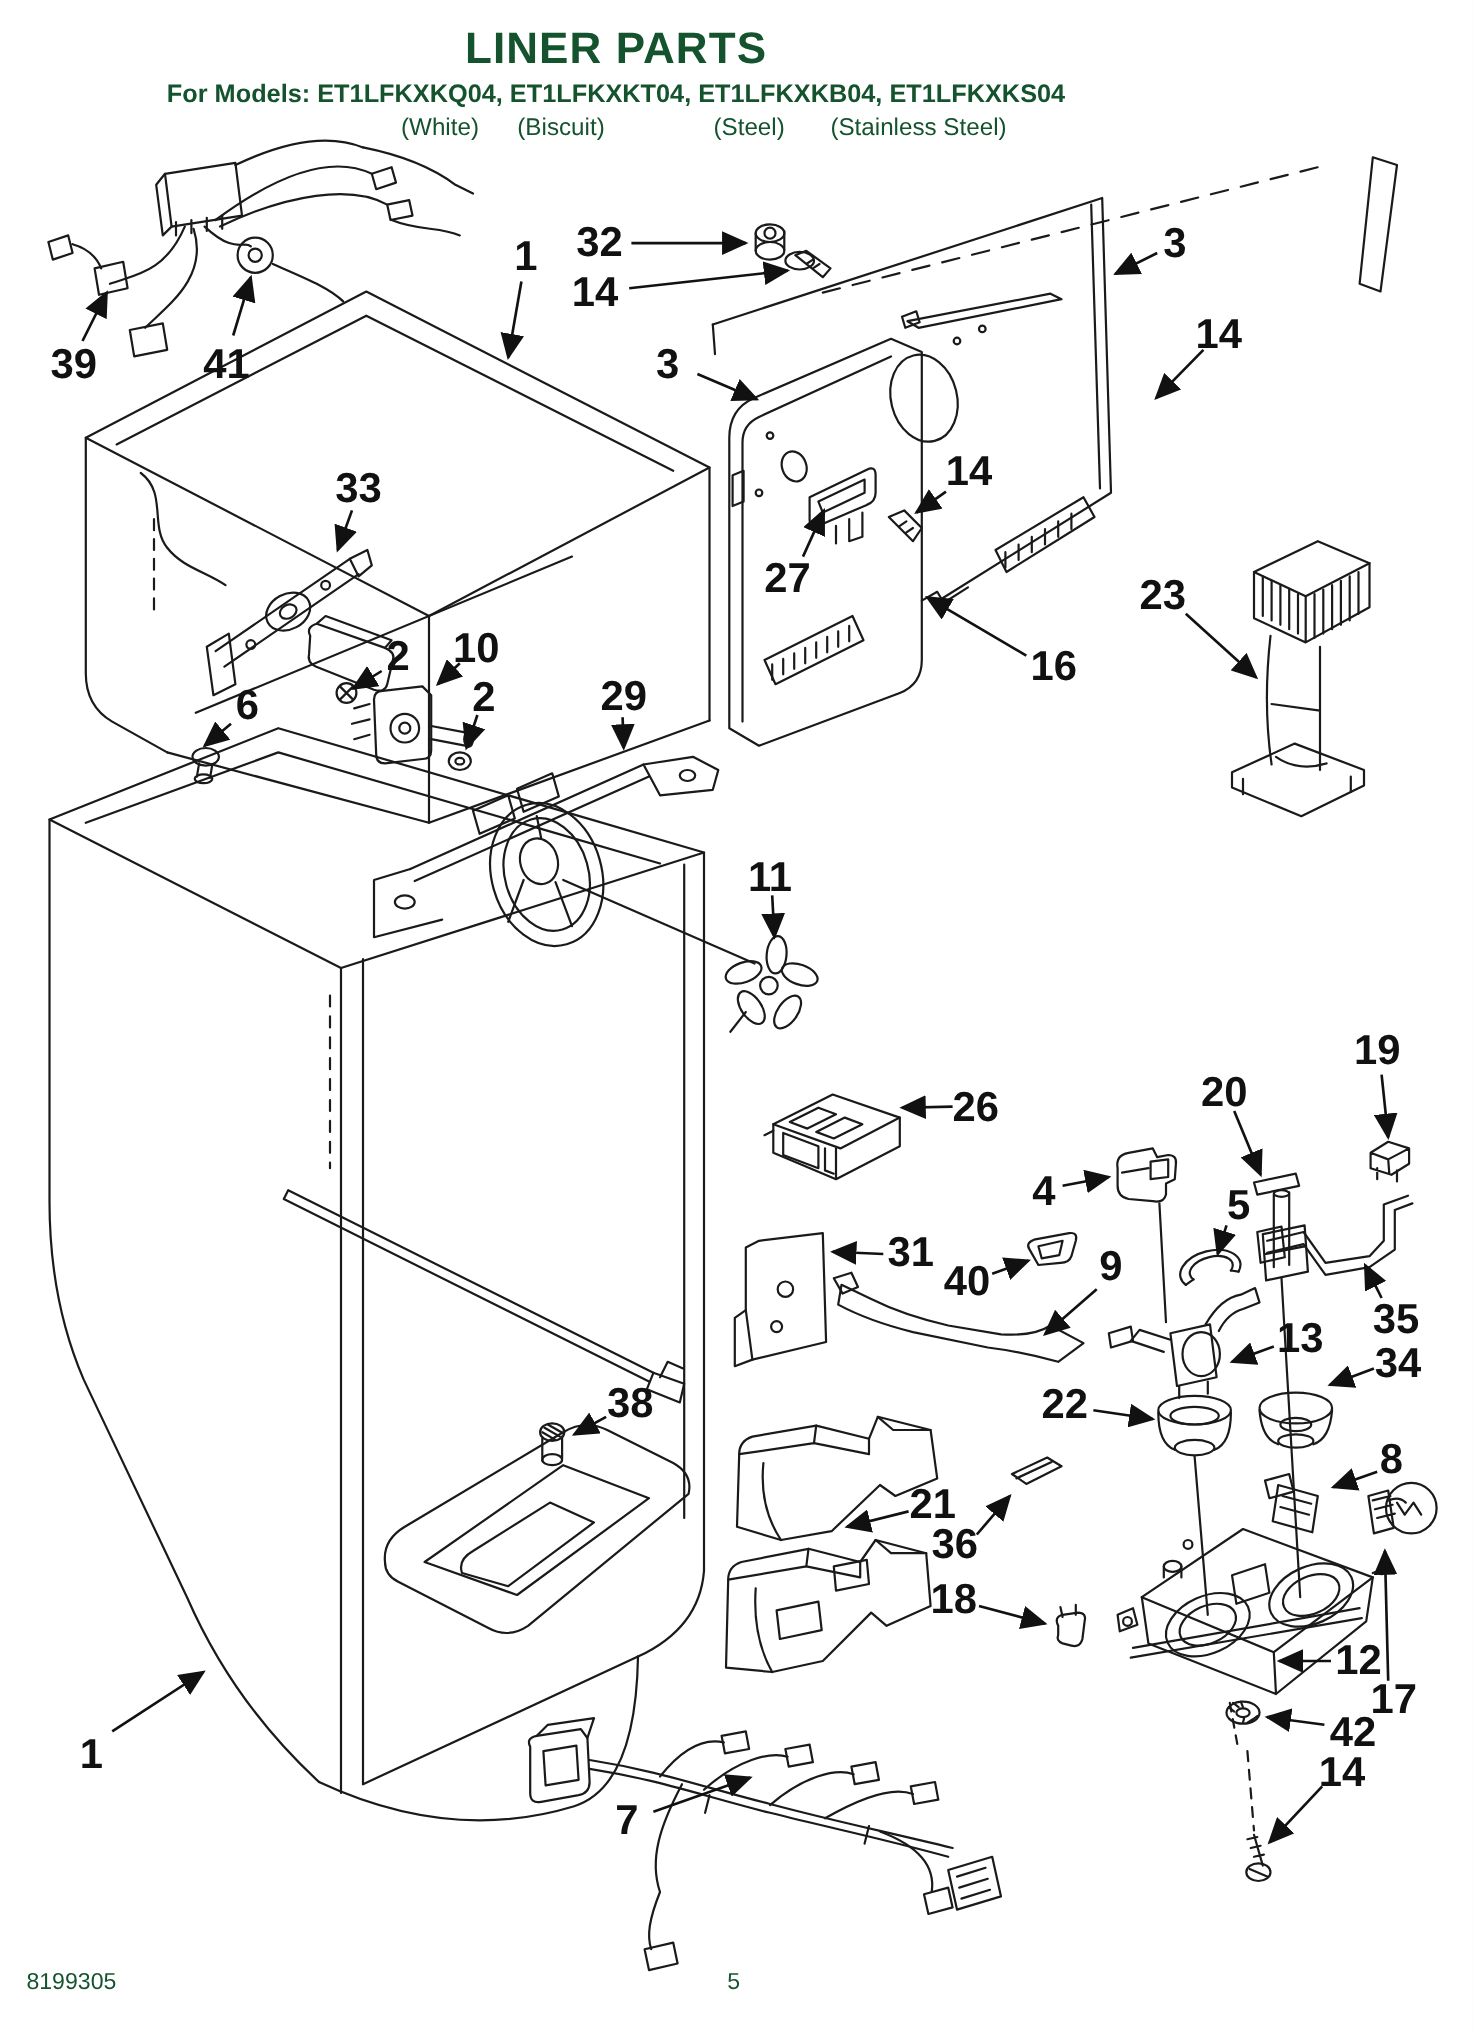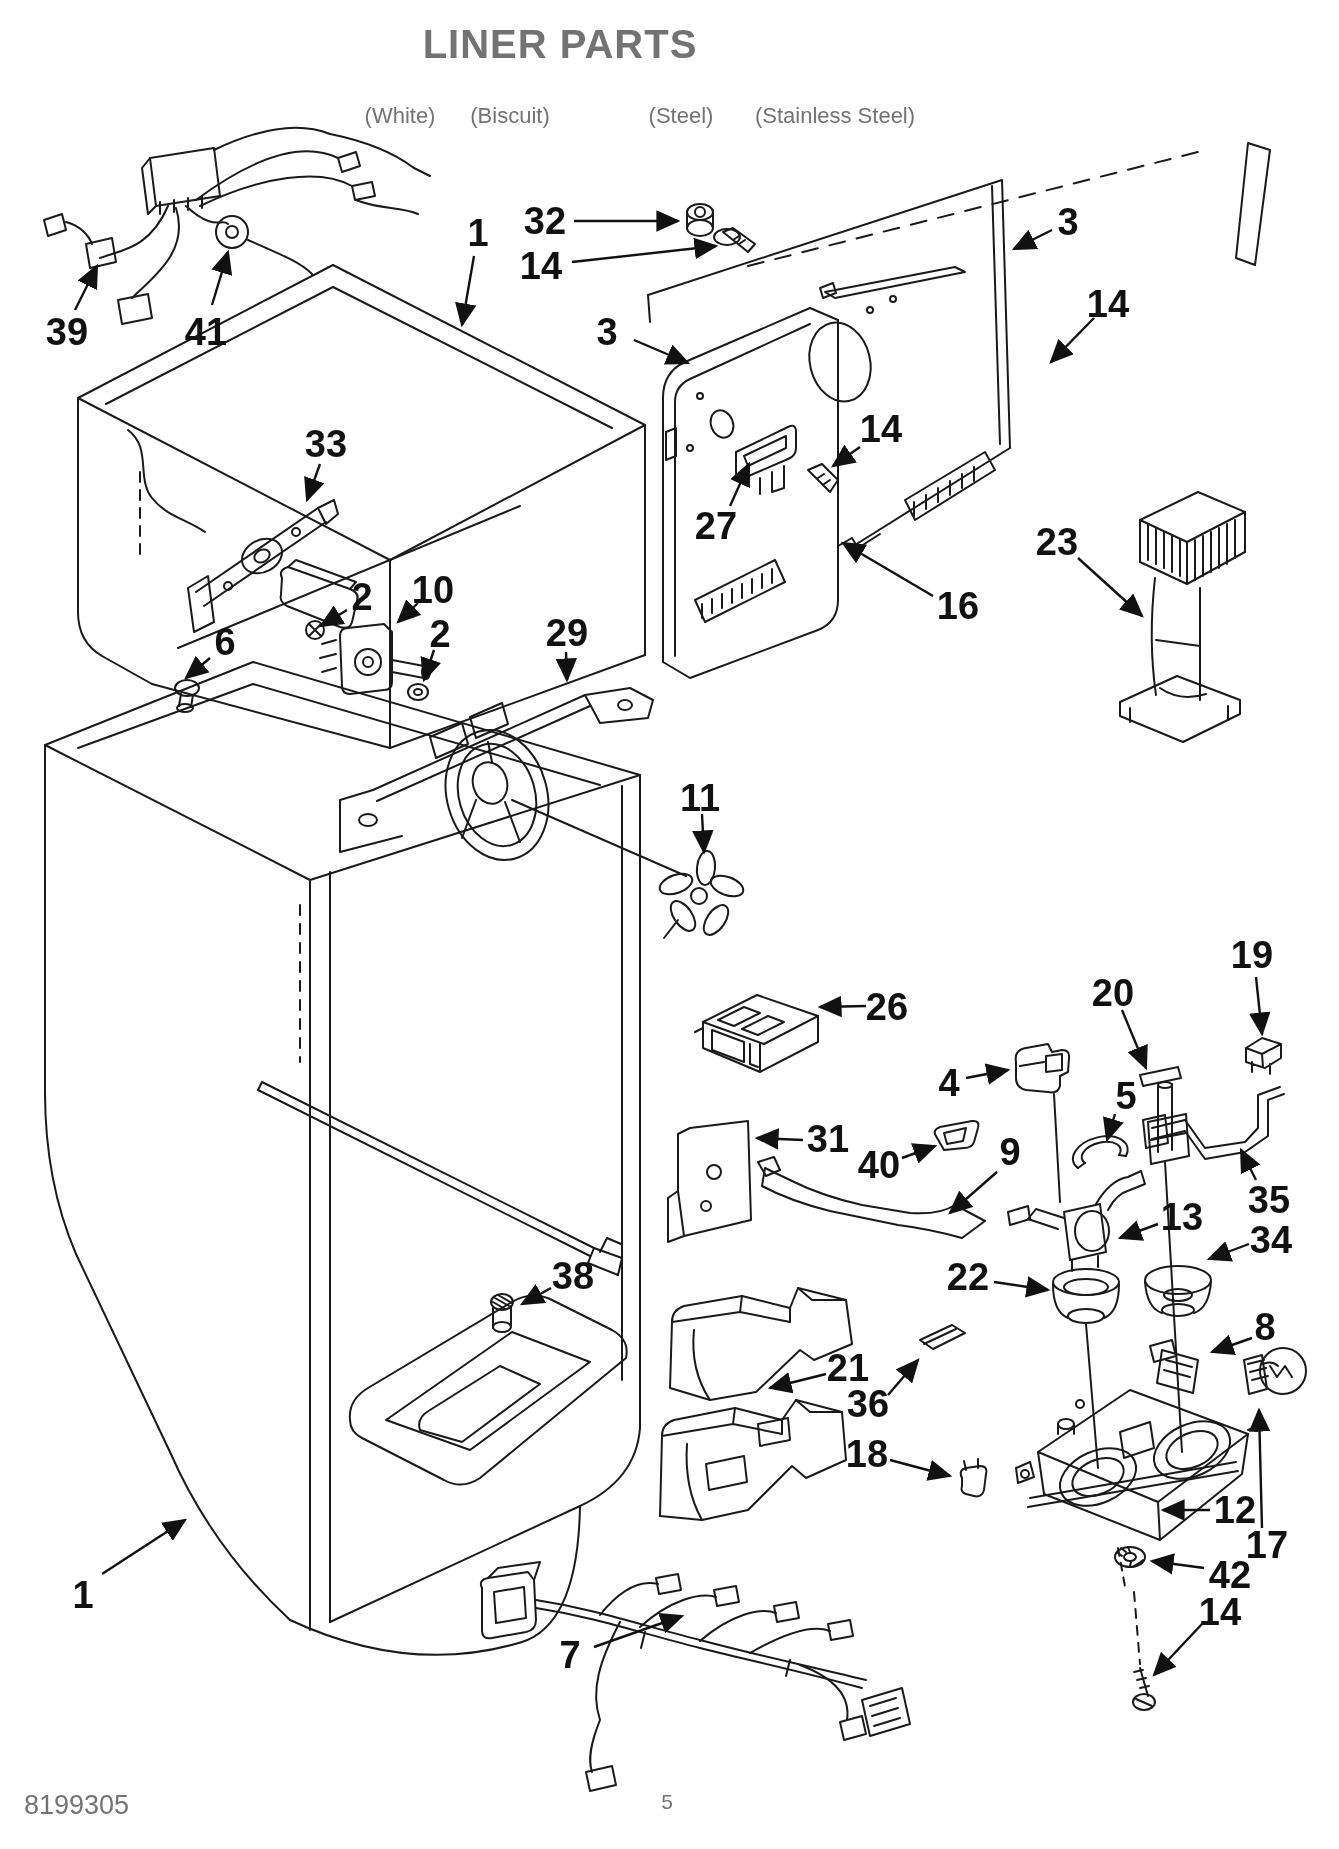--- a/index.html
+++ b/index.html
@@ -1,51 +1,52 @@
 <!DOCTYPE html>
 <html><head>
 <meta charset="utf-8">
 <style>
   html,body{margin:0;padding:0;background:#e8e8e8;}
   .page{
     position:relative;
     width:1339px;height:1849px;
     background:#ffffff;
     font-family:"Liberation Sans", sans-serif;
-    color:#737373;
+    color:#14532d;
     overflow:hidden;
     margin:0 auto;
   }
   .hdr-title{
     position:absolute;left:560px;top:22px;transform:translateX(-50%);
     font-size:40px;font-weight:700;letter-spacing:1px;white-space:nowrap;
   }
   .hdr-models{
     position:absolute;left:560px;top:72px;transform:translateX(-50%);
     font-size:23px;font-weight:700;white-space:nowrap;
   }
   .finish{
     position:absolute;top:103px;transform:translateX(-50%);
     font-size:22px;font-weight:400;white-space:nowrap;
   }
   .f0{left:400px}.f1{left:510px}.f2{left:681px}.f3{left:835px}
-  .ftr-doc{position:absolute;left:24px;top:1790px;font-size:27px;font-weight:400;}
+  .ftr-doc{position:absolute;left:24px;top:1790px;font-size:21px;font-weight:400;}
   .ftr-page{position:absolute;left:667px;top:1790px;transform:translateX(-50%);font-size:21px;}
   svg.art{position:absolute;left:0;top:0;}
   svg.art .callout-label{
     font-family:"Liberation Sans", sans-serif;
     font-size:38px;font-weight:700;fill:#111;
   }
 </style>
 </head>
 <body>
 
 <div class="page">
 
   <div class="hdr-title">LINER PARTS</div>
+  <div class="hdr-models">For Models: ET1LFKXKQ04, ET1LFKXKT04, ET1LFKXKB04, ET1LFKXKS04</div>
   <span class="finish f0">(White)</span>
   <span class="finish f1">(Biscuit)</span>
   <span class="finish f2">(Steel)</span>
   <span class="finish f3">(Stainless Steel)</span>
 
   <svg class="art" width="1339" height="1849" viewBox="0 0 1339 1849">
     <defs>
       <marker id="ah" markerWidth="11" markerHeight="9" refX="9" refY="4.5" orient="auto" markerUnits="strokeWidth">
         <path d="M0,0 L10,4.5 L0,9 Z" fill="#111"></path>
       </marker>

